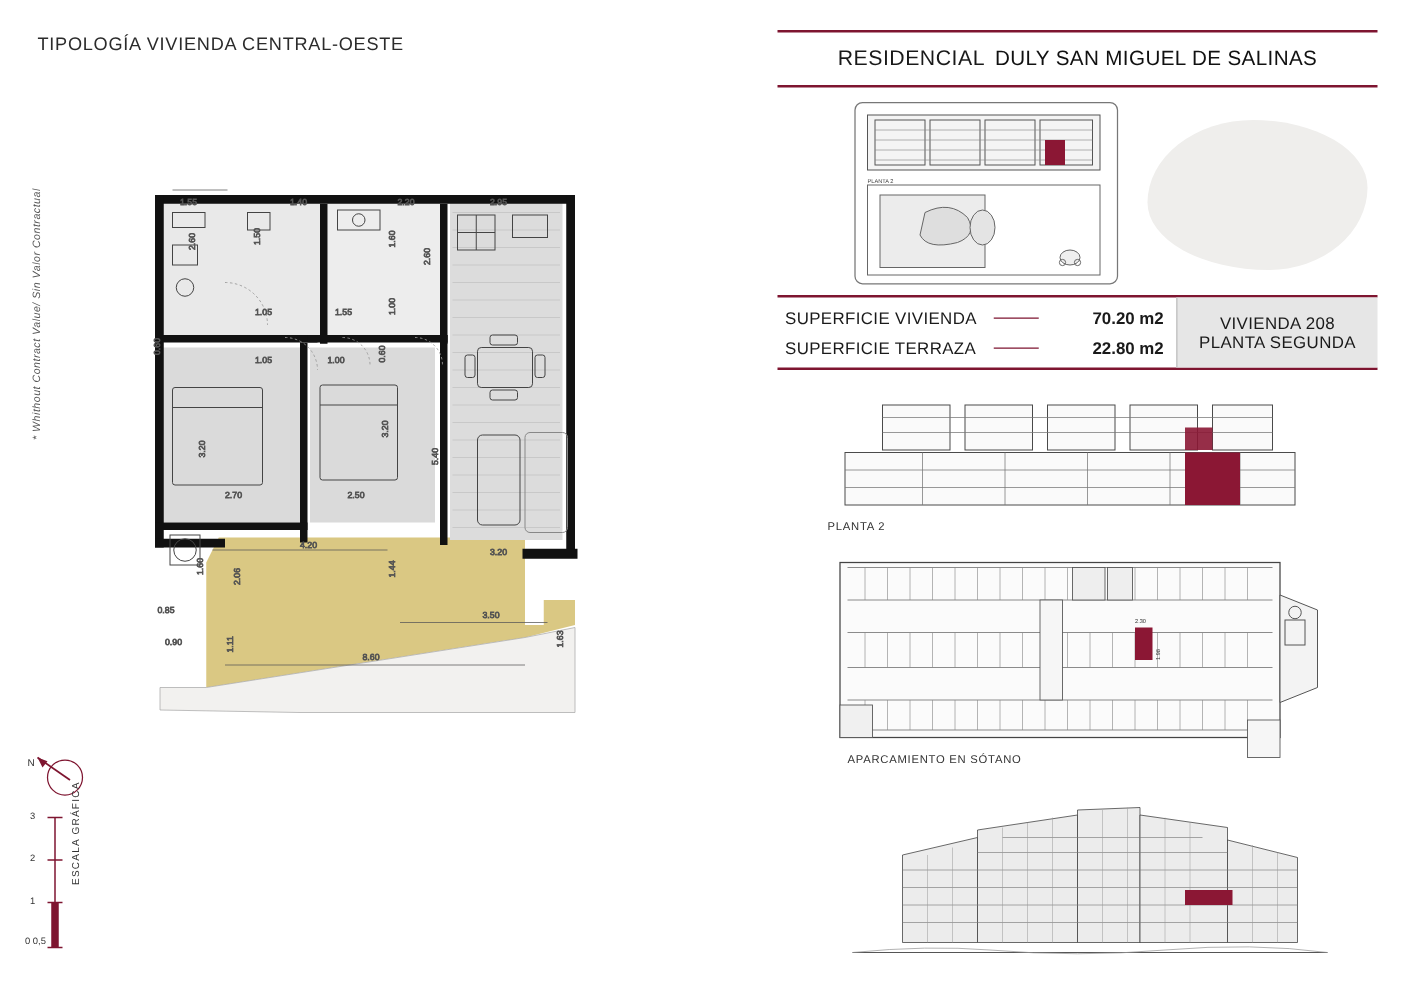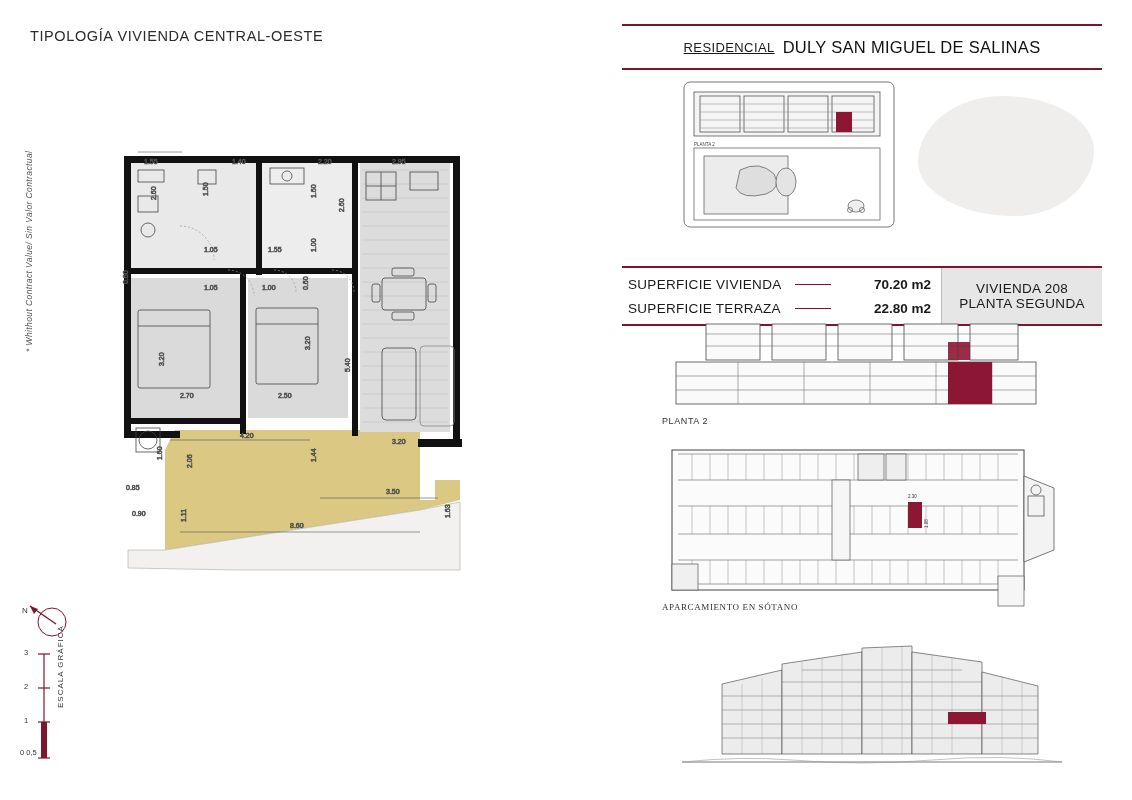--- a/index.html
+++ b/index.html
@@ -110,24 +110,23 @@
     width: 480px;
     height: 42px;
     border-top: 2.5px solid #7e1530;
     border-bottom: 2.5px solid #7e1530;
     display: flex;
     align-items: center;
     justify-content: center;
     gap: 8px;
   }
   .title-box .t1 {
-    font-size: 13px;
+    font-size: 17px;
     letter-spacing: 0.4px;
     color: #1a1a1a;
-    text-decoration: underline;
   }
   .title-box .t2 {
     font-size: 16.5px;
     font-weight: normal;
     letter-spacing: 0.3px;
     color: #111;
   }
 
   .loc-box {
     position: absolute;
@@ -142,21 +141,21 @@
     top: 96px;
     width: 176px;
     height: 120px;
     background: #efeeec;
     border-radius: 48% 52% 45% 55% / 55% 45% 55% 45%;
   }
 
   .surface-box {
     position: absolute;
     left: 0;
-    top: 266px;
+    top: 236px;
     width: 480px;
     height: 56px;
     border-top: 2.5px solid #7e1530;
     border-bottom: 2.5px solid #7e1530;
     display: flex;
   }
   .surface-left {
     flex: 1 1 auto;
     position: relative;
     padding: 4px 10px 4px 6px;
@@ -567,21 +566,21 @@
         <text x="266" y="82" font-size="4.5" fill="#333" font-family="Liberation Sans, sans-serif" transform="rotate(-90 266 82)">1.98</text>
 
         <g stroke="#555" stroke-width="0.8" fill="#f3f3f3">
           <polygon points="362,30 392,42 392,104 362,116"></polygon>
           <rect x="366" y="50" width="16" height="20"></rect>
           <circle cx="374" cy="44" r="5"></circle>
         </g>
         <rect x="10" y="118" width="26" height="26" fill="#f0f0f0" stroke="#555" stroke-width="0.7"></rect>
         <rect x="336" y="130" width="26" height="30" fill="#f6f6f6" stroke="#555" stroke-width="0.7"></rect>
       </svg>
-      <div class="cap" style="left:0px; top:156px;font-family:Liberation Serif, serif;">APARCAMIENTO EN SÓTANO</div>
+      <div class="cap" style="left:16px; top:156px;">APARCAMIENTO EN SÓTANO</div>
     </div>
 
     <div class="elev">
       <svg width="420" height="145" viewBox="0 0 420 145">
         <g stroke="#3a3a3a" stroke-width="0.6" fill="#ececec">
           <polygon points="60,128 60,58 120,44 120,128"></polygon>
           <polygon points="120,128 120,38 200,26 200,128"></polygon>
           <polygon points="200,128 200,22 250,20 250,128"></polygon>
           <polygon points="250,128 250,26 320,36 320,128"></polygon>
           <polygon points="320,128 320,46 376,60 376,128"></polygon>

